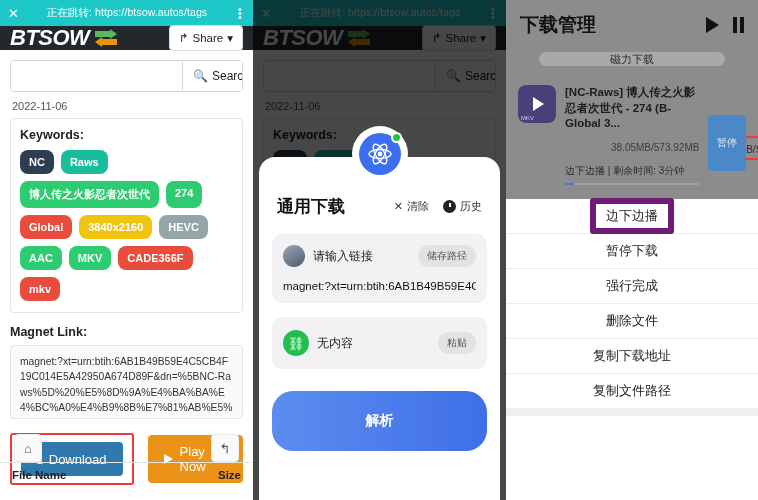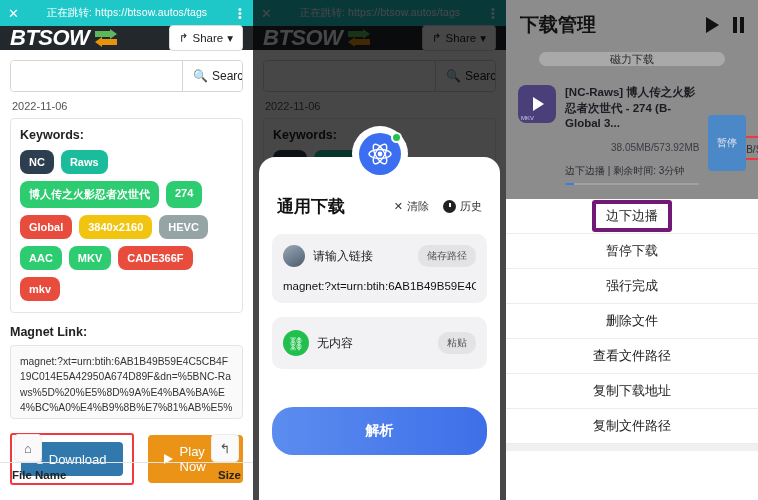--- a/index.html
+++ b/index.html
@@ -154,21 +154,21 @@
   .field-val {
     margin-top: 13px; font-size: 11.5px; color: #111;
     white-space: nowrap; overflow: hidden;
   }
   .field.row2 { margin-top: 14px; padding: 13px 11px; }
   .link-ic {
     width: 26px; height: 26px; border-radius: 50%; background: #21bf4b;
     display: flex; align-items: center; justify-content: center; color: #fff; font-size: 13px;
   }
   .parse-btn {
-    margin-top: 38px; height: 48px; border-radius: 21px;
+    margin-top: 22px; height: 60px; border-radius: 21px;
     background: linear-gradient(90deg,#5b8def 0%,#3f6fe8 100%);
     color: #fff; font-size: 14px; font-weight: bold;
     display: flex; align-items: center; justify-content: center; cursor: pointer;
   }
 
   
   .dm-head { background: #8c8c8c; padding: 12px 14px 10px; }
   .dm-top { display: flex; align-items: center; justify-content: space-between; gap: 48px; }
   .dm-title { font-size: 19px; font-weight: bold; color: #111; }
   .dm-ctrls { display: flex; align-items: center; gap: 14px; }
@@ -205,21 +205,21 @@
     align-self: center; background: #4a88c8; color: #e9e9ee; font-size: 10px;
     border-radius: 4px; padding: 21px 9px; cursor: pointer; white-space: nowrap; margin-top: 16px;
   }
 
   .menu { background: #fff; }
   .menu-item {
     height: 35px; display: flex; align-items: center; justify-content: center;
     font-size: 13px; color: #1c1c1c; border-bottom: 1px solid #ececec; cursor: pointer;
   }
   .menu-item .hl {
-    border: 4px solid #701a75; border-radius: 3px; padding: 3px 10px;
+    border: 6px solid #701a75; border-radius: 3px; padding: 3px 10px;
   }
   .menu-gap { height: 7px; background: #f0f0f0; }
 </style>
 </head>
 <body>
 
 <div class="screen">
 
   <div class="panel">
     <div class="url-bar">
@@ -456,23 +456,20 @@
         <div class="menu-item">
           <span>暂停下载</span>
         </div>
         <div class="menu-item">
           <span>强行完成</span>
         </div>
         <div class="menu-item">
           <span>删除文件</span>
         </div>
         <div class="menu-item">
-          <span>查看文件路径</span>
-        </div>
-        <div class="menu-item">
           <span>复制下载地址</span>
         </div>
         <div class="menu-item">
           <span>复制文件路径</span>
         </div>
       </div>
     <div class="menu-gap"></div>
   </div>
 
 </div>

